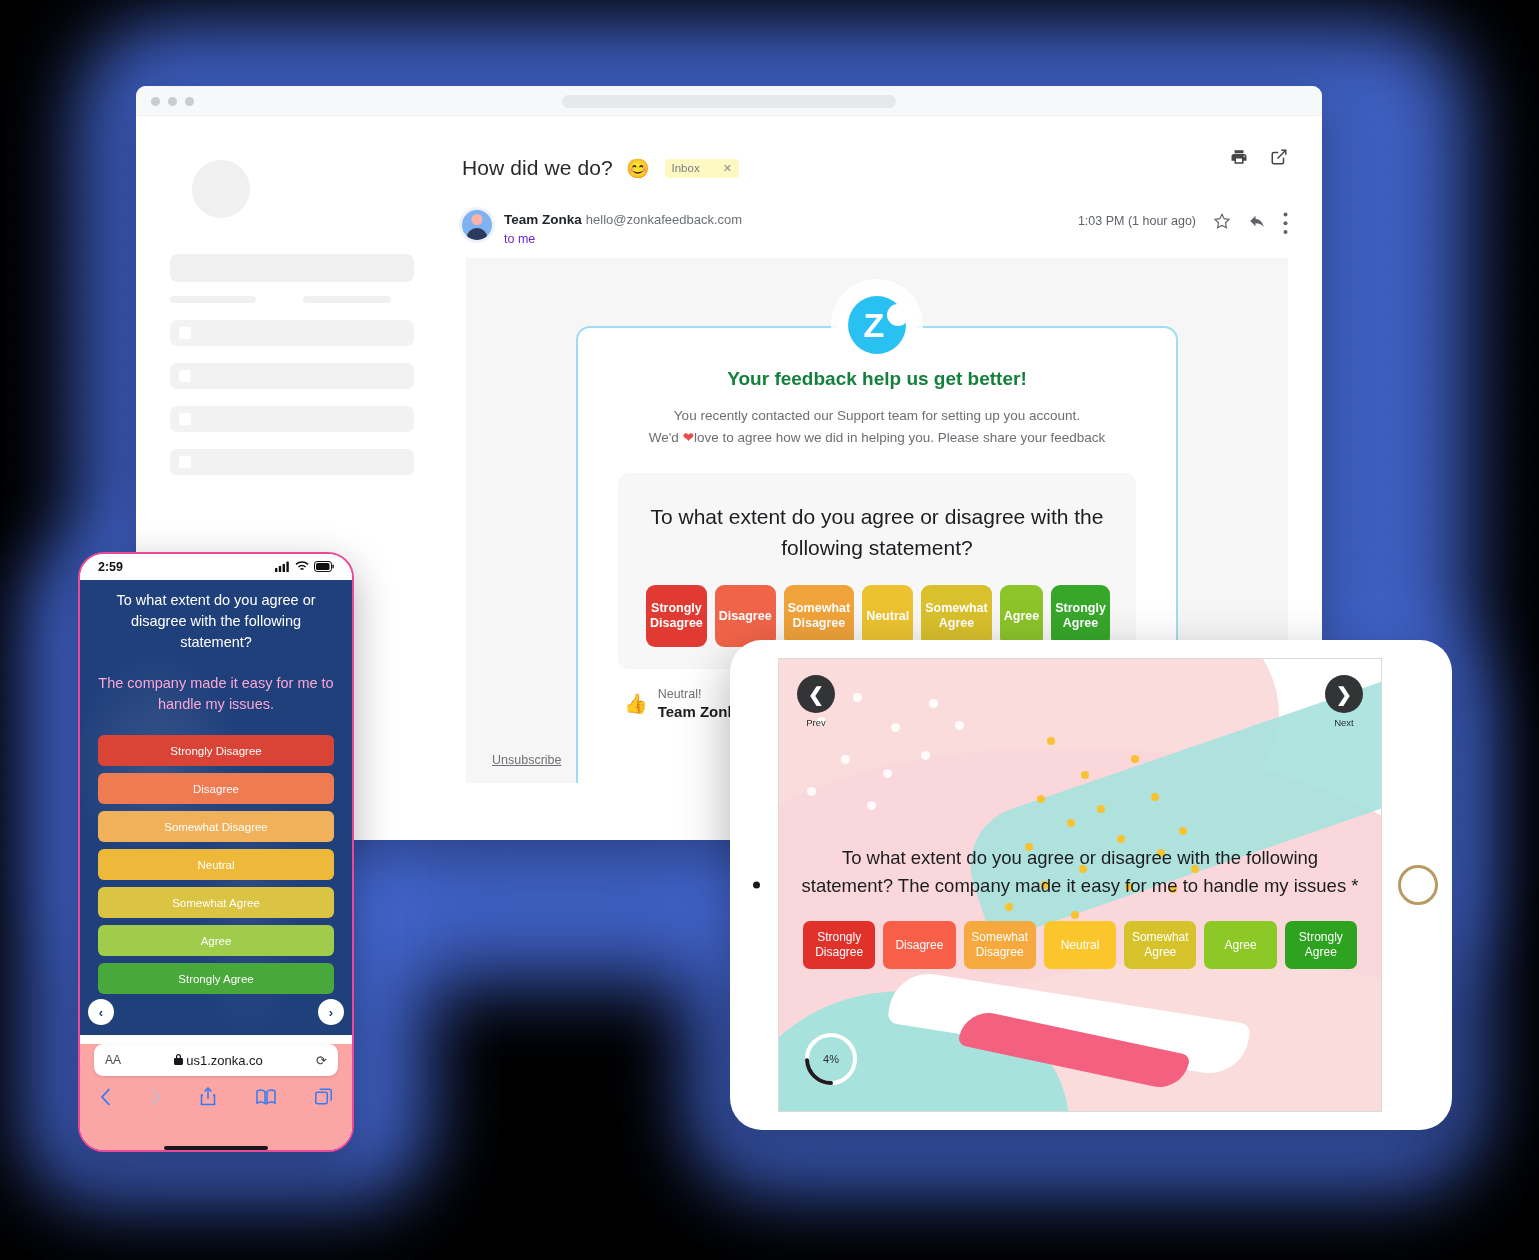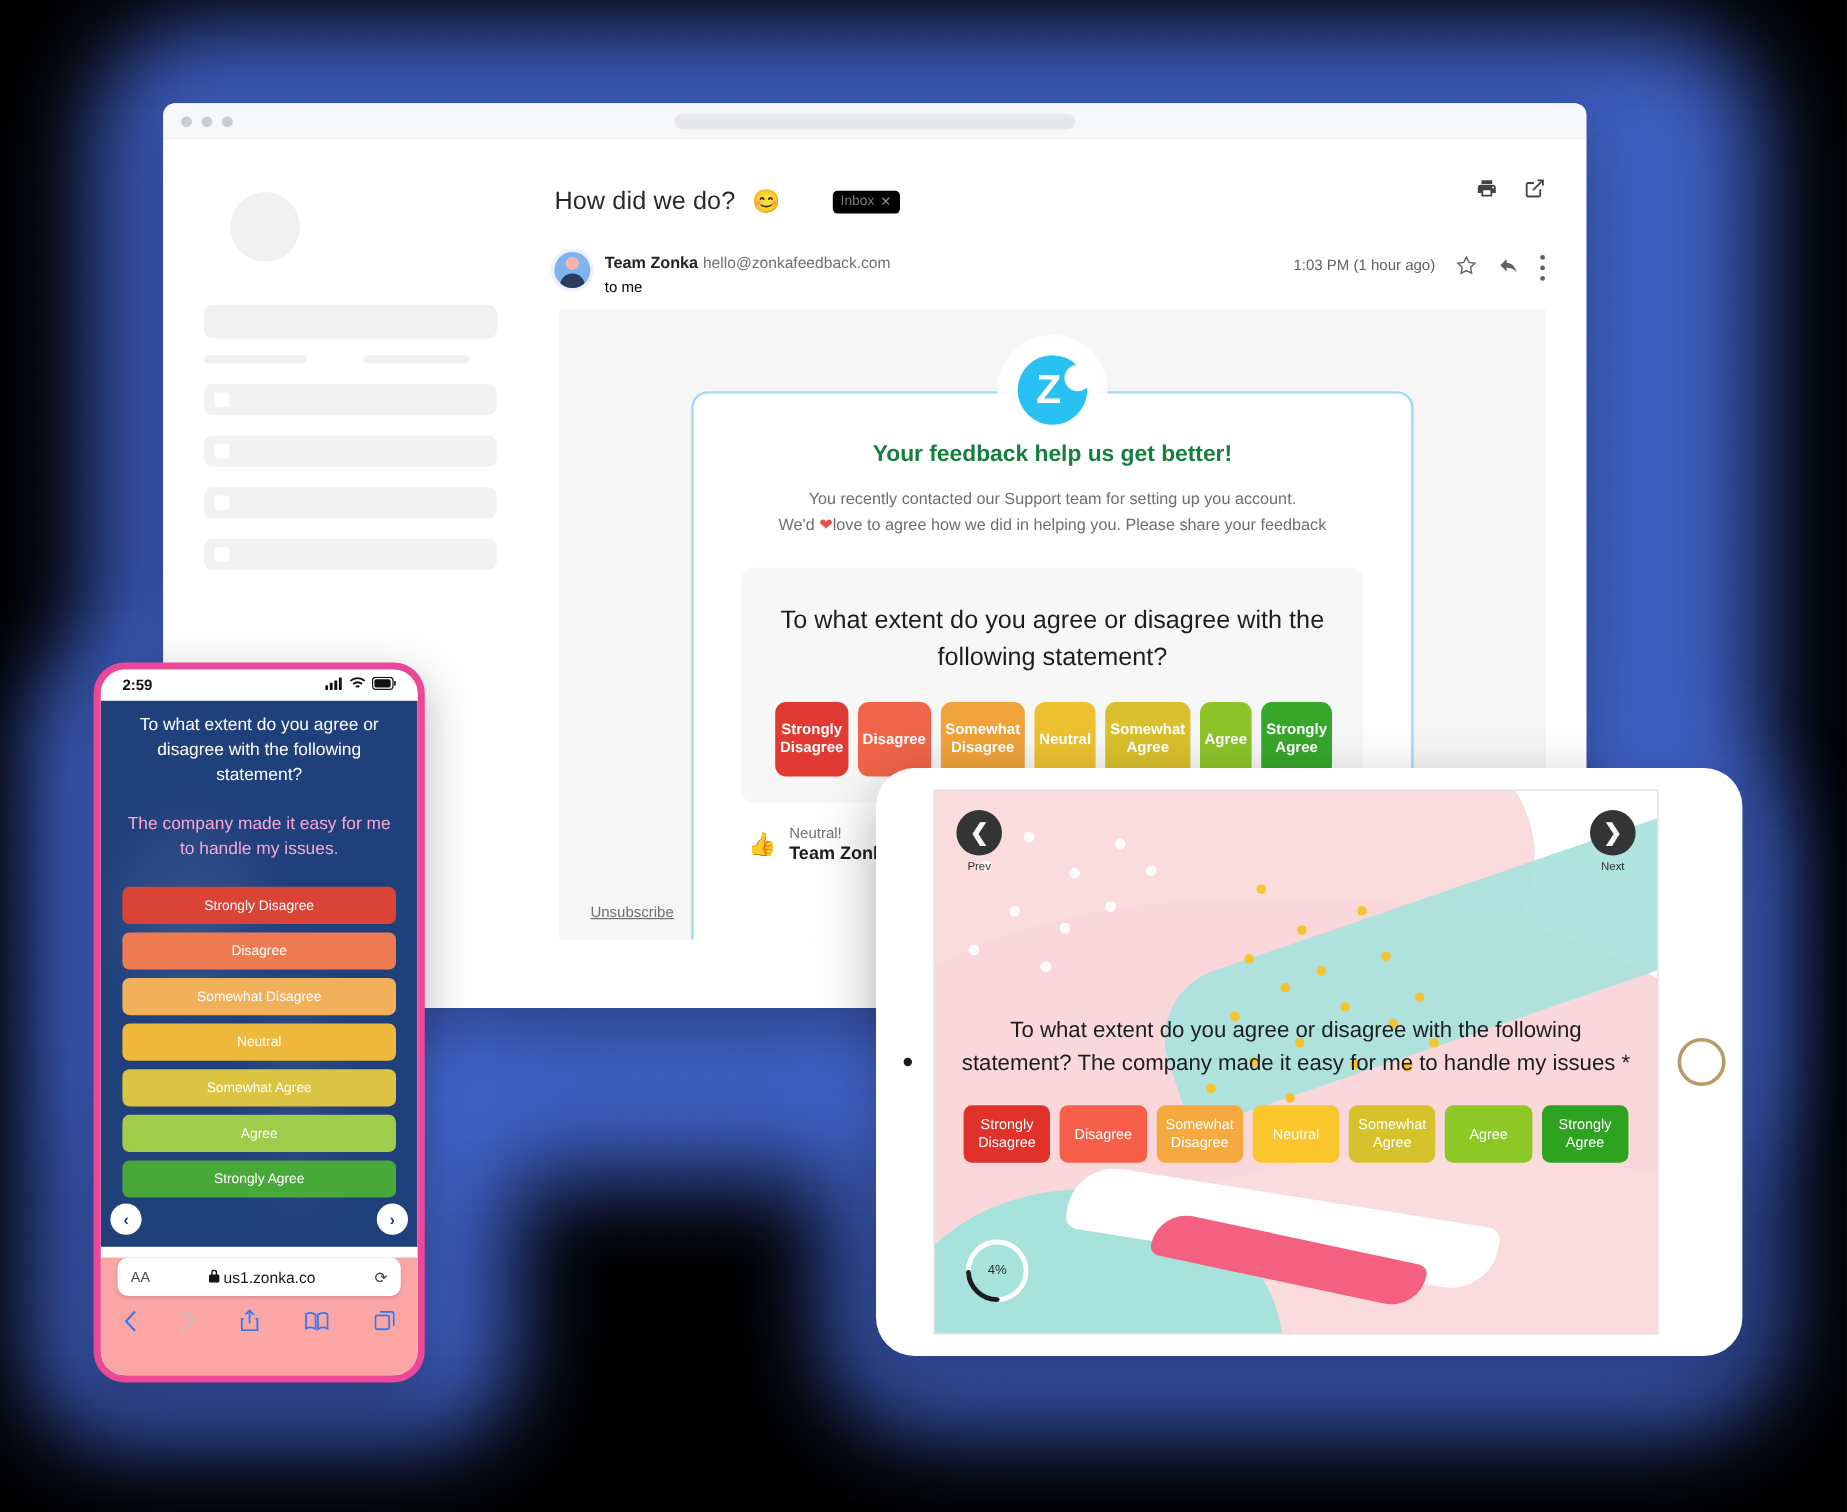--- a/index.html
+++ b/index.html
@@ -47,32 +47,32 @@
   .sk-sq { width:12px; height:12px; background:#fff; border-radius:2px; flex:none;}
   .sk-txts { flex:1; }
   .sk-txt { height:2.5px; background:#fff; border-radius:2px; }
   .sk-txt+.sk-txt{ margin-top:4px; width:78%;}
 
   
   .mail { flex:1; padding:40px 34px 0 26px; position:relative; }
   .mail-head { display:flex; align-items:center; gap:14px;}
   .mail-subject { font-size:21px; color:#26292c; letter-spacing:.1px; }
   .emoji { font-size:19px; }
-  .chip { background:#000000; color:#7a7d81; font-size:11.5px; padding:3px 7px; border-radius:4px; display:flex; gap:5px; align-items:center;margin-left:29px;}
+  .chip { background:#fef9c3; color:#7a7d81; font-size:11.5px; padding:3px 7px; border-radius:4px; display:flex; gap:23px; align-items:center;}
   .chip .x { color:#8b8e92; font-size:11px;}
   .head-icons { position:absolute; right:34px; top:32px; display:flex; gap:22px; color:#444; }
   .ico { width:18px; height:18px; display:inline-block; }
 
   .sender-row { display:flex; align-items:flex-start; gap:12px; margin-top:30px; position:relative;}
   .avatar-sm { width:30px; height:30px; border-radius:50%; background:#7fb3f0; overflow:hidden; position:relative; flex:none; box-shadow:0 0 0 3px #eef2fb;}
   .avatar-sm .head { position:absolute; left:50%; top:4px; transform:translateX(-50%); width:11px; height:11px; border-radius:50%; background:#f9b3ac;}
   .avatar-sm .body { position:absolute; left:50%; bottom:-3px; transform:translateX(-50%); width:21px; height:15px; border-radius:11px 11px 0 0; background:#2c3a5b;}
   .sender-name { font-size:13.5px; font-weight:bold; color:#212428; }
   .sender-mail { font-size:13px; color:#6d7175; margin-left:4px;}
-  .to-me { font-size:12.5px; color:#000000; margin-top:4px;}
+  .to-me { font-size:12.5px; color:#6d28d9; margin-top:4px;}
   .mail-meta { position:absolute; right:0; top:2px; display:flex; align-items:center; gap:17px; font-size:12.5px; color:#5f6368;}
 
   
   .email-body { margin-top:12px; margin-left:4px; background:#f6f6f6; height:525px; position:relative; padding-top:28px; overflow:hidden;}
   .zlogo { width:78px; height:78px; border-radius:50%; background:#fff; margin:0 auto; position:relative;
            display:flex; align-items:center; justify-content:center; box-shadow:0 0 0 7px rgba(255,255,255,.85); z-index:3;}
   .zlogo .zc { width:58px; height:58px; border-radius:50%; background:#29c0f2; position:relative;
                display:flex; align-items:center; justify-content:center;}
   .zlogo .zc:after{content:""; position:absolute; right:-3px; top:8px; width:22px; height:22px; border-radius:50%; background:#fff;}
   .zlogo .zl { color:#fff; font-size:34px; font-weight:bold; font-family:"Liberation Sans",sans-serif; position:relative; z-index:2; left:-3px;}
@@ -89,21 +89,21 @@
   .scale .sbtn { flex:1; height:62px; border-radius:9px; color:#fff; font-size:12.5px; font-weight:bold;
                  display:flex; align-items:center; justify-content:center; text-align:center; line-height:15px; padding:0 4px;}
   .cheers { display:flex; align-items:center; gap:10px; margin-top:18px; padding-left:6px;}
   .cheers .tu { font-size:19px; }
   .cheers .c1 { font-size:12.5px; color:#6d7175;}
   .cheers .c2 { font-size:15px; color:#1b1d20; font-weight:bold; margin-top:2px;}
   .unsub { position:absolute; left:26px; bottom:16px; font-size:12.5px; color:#6d7175; text-decoration:underline;}
 
   
   .phone { position:absolute; left:78px; top:552px; width:276px; height:600px; background:#fff;
-           border-radius:26px; box-shadow:0 14px 40px rgba(0,0,0,.3); overflow:hidden; border:6px solid #ec4899;}
+           border-radius:26px; box-shadow:0 14px 40px rgba(0,0,0,.3); overflow:hidden; border:2px solid #ec4899;}
   .ph-status { height:26px; display:flex; align-items:center; justify-content:space-between; padding:0 18px; background:#fff;}
   .ph-time { font-size:12.5px; font-weight:bold; color:#101114;}
   .ph-icons { display:flex; align-items:center; gap:5px; }
   .ph-screen { height:455px; background:#20407c; position:relative; overflow:hidden; padding:10px 18px 0;}
   .ph-screen:before{content:""; position:absolute; inset:0;
     background:radial-gradient(ellipse 120px 150px at 28% 40%, rgba(255,255,255,.10), transparent 70%),
                radial-gradient(ellipse 80px 200px at 62% 70%, rgba(255,255,255,.06), transparent 70%);}
   .ph-q { position:relative; color:#fff; text-align:center; font-size:14.5px; line-height:21px;}
   .ph-q2 { position:relative; color:#f9a8d4; text-align:center; font-size:14.5px; line-height:21px; margin-top:20px;}
   .ph-opts { position:relative; margin-top:20px; display:flex; flex-direction:column; gap:7px;}

